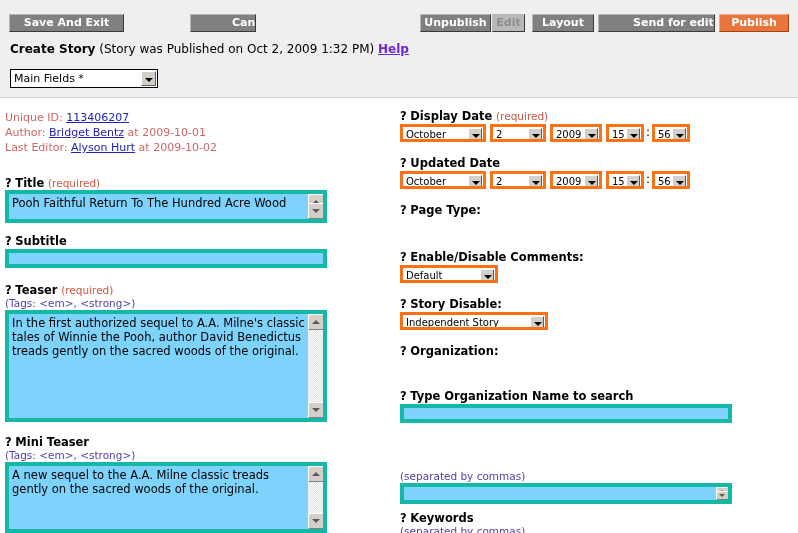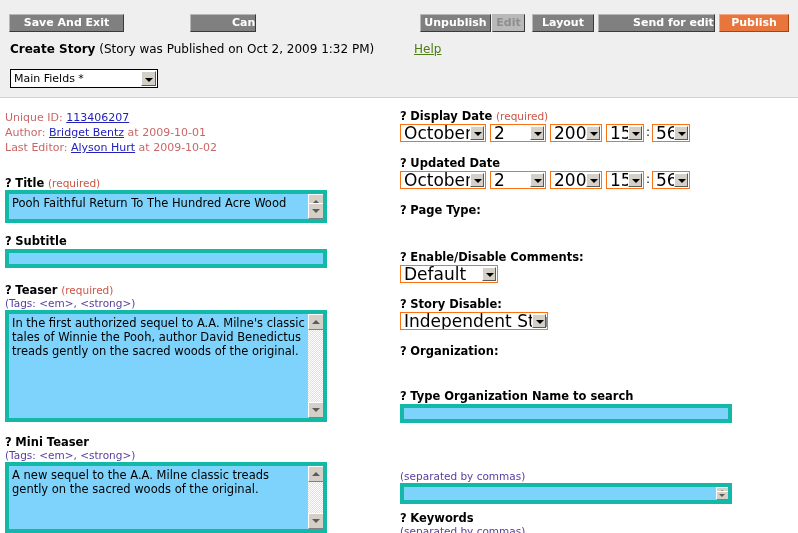--- a/index.html
+++ b/index.html
@@ -62,25 +62,24 @@
   
   #title-line {
     position: absolute;
     left: 10px; top: 42px;
     white-space: nowrap;
     font-size: 12px;
   }
   #page-title { font-weight: bold; color: #000; }
   #publish-note { color: #000; font-weight: normal; }
   #help-link {
-    color: #4d7c0f;
+    color: #6d28d9;
     text-decoration: underline;
-    font-weight: normal;
-    cursor: pointer;
-    margin-left: 36px;
+    font-weight: bold;
+    cursor: pointer;
   }
 
   
   .sel {
     position: relative;
     display: inline-block;
     height: 19px;
     background: #ffffff;
     border: 1px solid #000000;
     font-family: "DejaVu Sans", "Liberation Sans", sans-serif;
@@ -239,22 +238,22 @@
     border-left: 3px solid transparent;
     border-right: 3px solid transparent;
     border-top: 3px solid #5b5b5b;
   }
 
   
   .dsel {
     position: absolute;
     height: 18px;
     background: #ffffff;
-    border: 1px solid #f97316;
-    font-size: 17px;
+    border: 3px solid #f97316;
+    font-size: 10px;
     line-height: 16px;
     padding-left: 3px;
     padding-right: 18px;
     white-space: nowrap;
     overflow: hidden;
     cursor: pointer;
   }
   .dsel .arrow {
     position: absolute;
     right: 1px; top: 1px;

